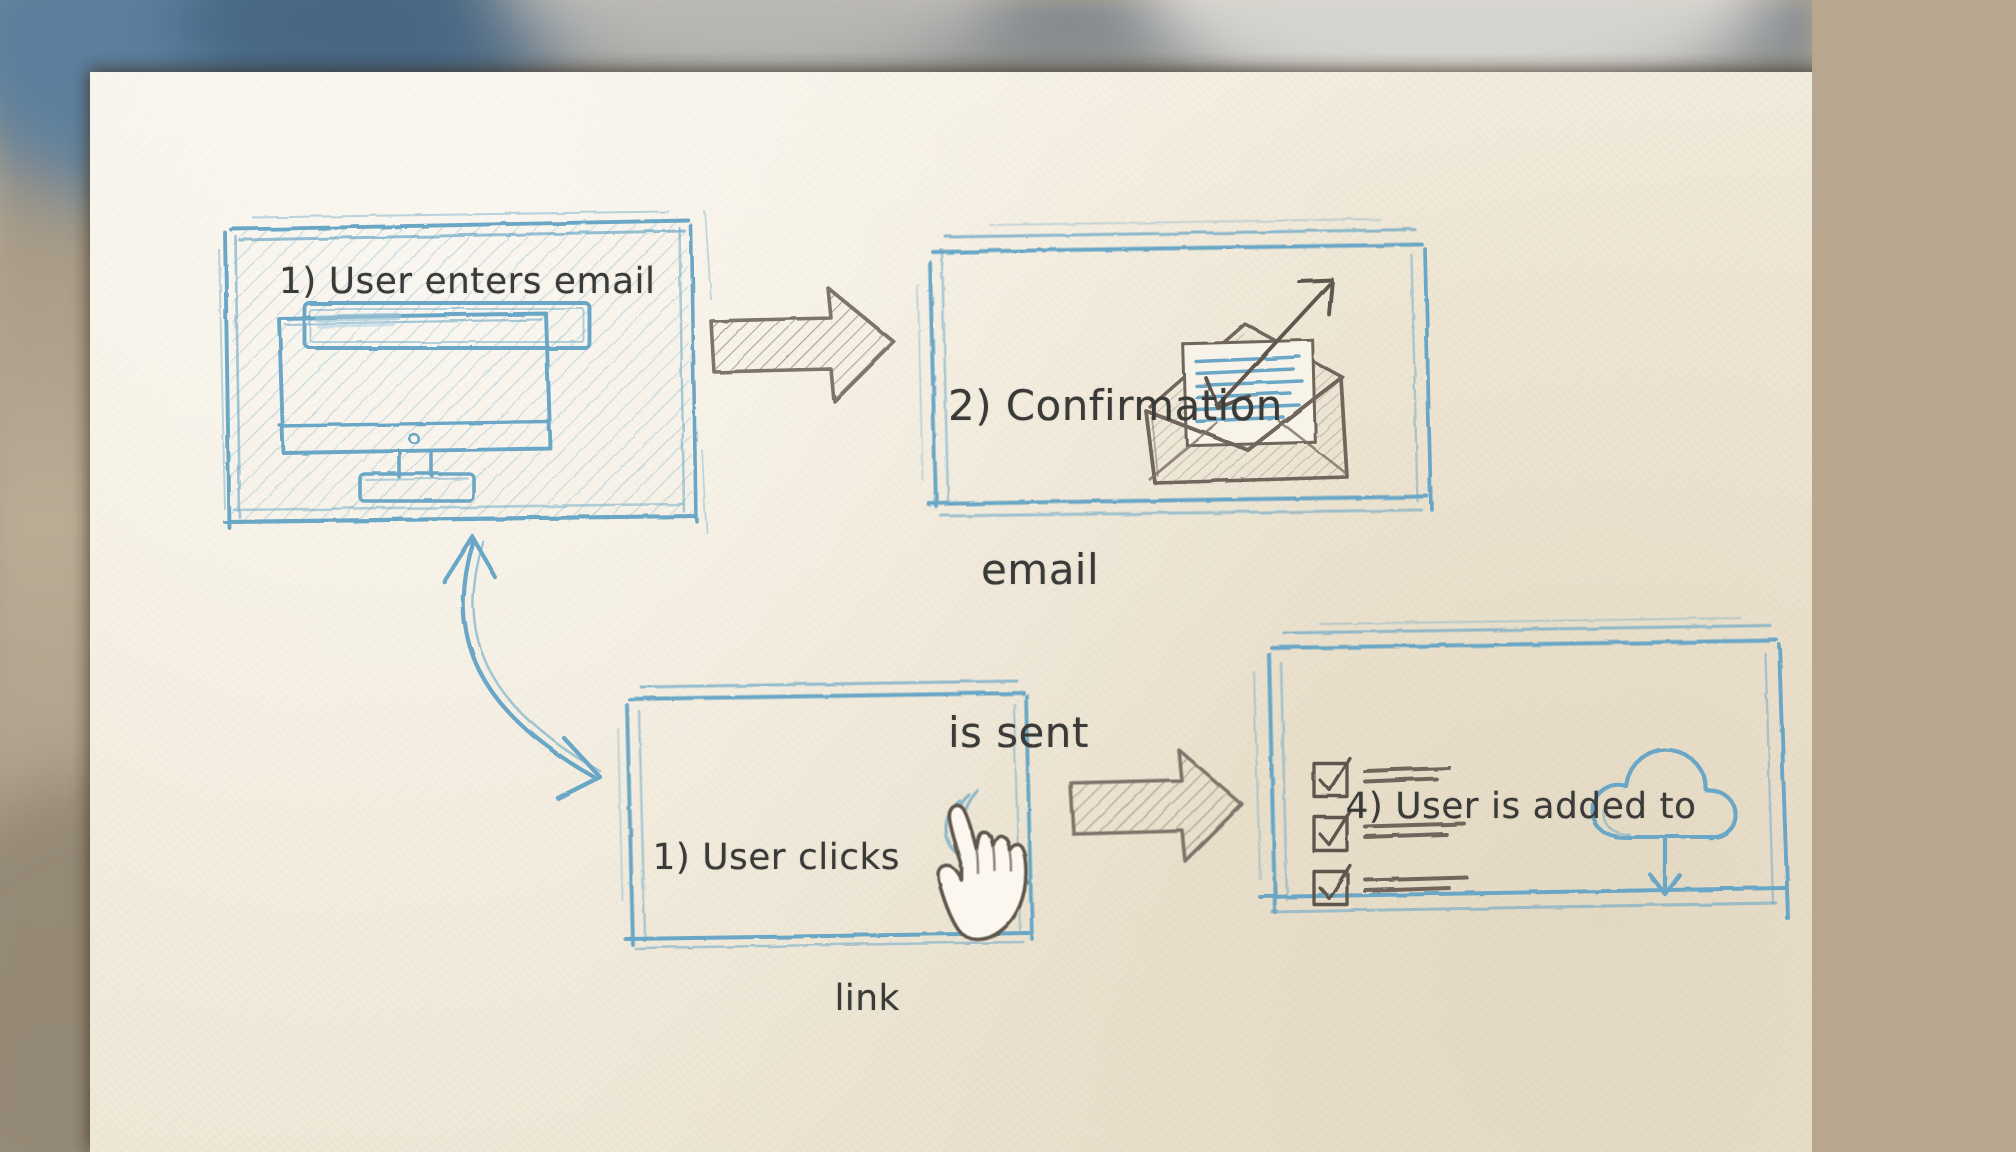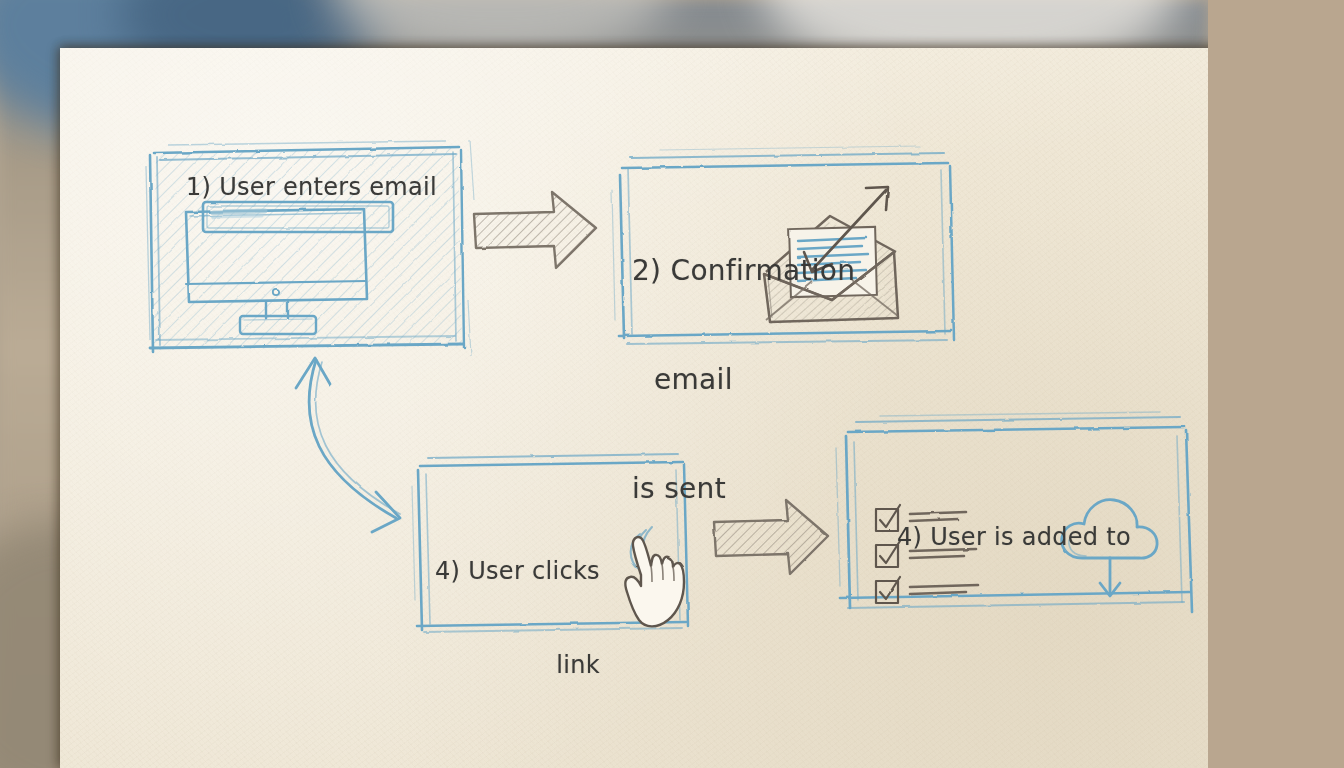--- a/index.html
+++ b/index.html
@@ -296,21 +296,21 @@
 
   <div class="handtext t1">1) User enters email</div>
 
   <div class="handtext t2">
     <div>2) Confirmation</div>
     <div style="padding-left:22px">email</div>
     <div>is sent</div>
   </div>
 
   <div class="handtext t3">
-    <div>4) User clicks</div>
+    <div>1) User clicks</div>
     <div>link</div>
   </div>
 
   <div class="handtext t4">
     <div>4) User is added to</div>
   </div>
 
 </div>
 
 </body></html>

